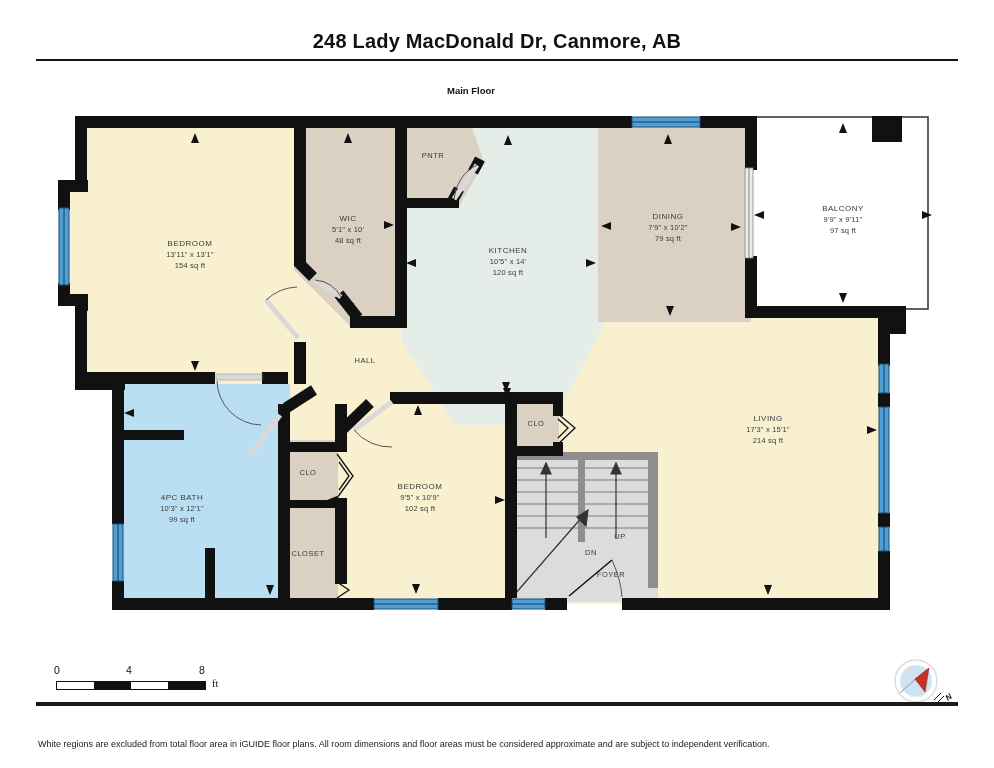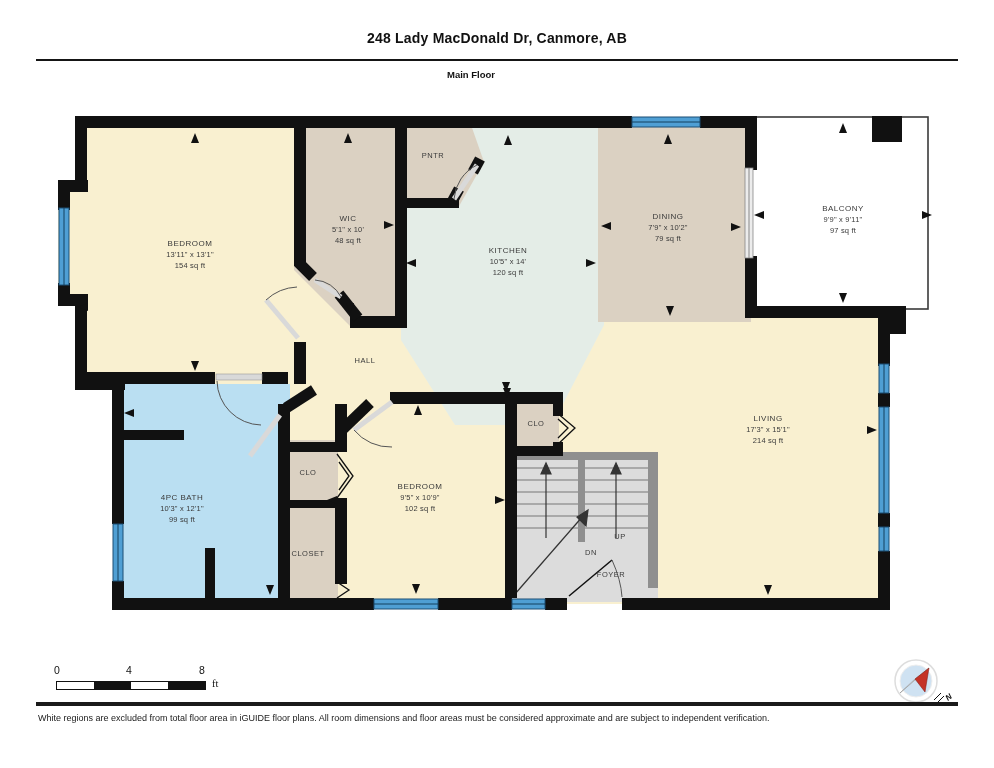--- a/index.html
+++ b/index.html
@@ -1,39 +1,39 @@
 <!DOCTYPE html>
 <html><head>
 <meta charset="utf-8">
 <style>
   html,body{margin:0;padding:0;background:#fff;}
   .page{position:relative;width:994px;height:768px;background:#fff;overflow:hidden;
         font-family:"Liberation Sans",sans-serif;color:#111;}
   .title{position:absolute;top:30px;left:0;right:0;text-align:center;
-         font-size:14px;font-weight:bold;letter-spacing:.2px;}
+         font-size:20px;font-weight:bold;letter-spacing:.2px;}
   .rule-thin{position:absolute;top:59px;left:36px;width:922px;height:2px;background:#151515;}
   .subtitle{position:absolute;top:69px;left:447px;display:flex;gap:10px;font-size:9.5px;}
-  .subtitle .floor{font-weight:bold;white-space:nowrap;}
+  .subtitle .floor{font-weight:bold;white-space:nowrap;margin-top:16px;}
   .subtitle .areas div{line-height:1.75;white-space:nowrap;}
   svg.plan{position:absolute;left:0;top:0;width:994px;height:768px;}
   .room-name{font-size:8px;fill:#3a3a3a;letter-spacing:.5px;}
   .room-dims{font-size:7.5px;fill:#3a3a3a;letter-spacing:.2px;}
   .mini-label{font-size:7.5px;fill:#3a3a3a;letter-spacing:.5px;}
   .north-n{font-size:8px;font-style:italic;font-weight:bold;fill:#111;}
   
   .scalebar{position:absolute;left:56px;top:664px;width:170px;height:32px;font-size:10.5px;}
   .scalebar .num{position:absolute;top:0;}
   .scalebar .bar{position:absolute;top:17px;left:0;width:148px;height:7px;
                  border:1px solid #111;display:flex;}
   .scalebar .bar i{flex:1 1 25%;}
   .seg-w{background:#fff;}.seg-b{background:#111;}
   .scalebar .unit{position:absolute;left:156px;top:14px;font-family:Liberation Serif, serif;}
   .prepared{position:absolute;top:676px;left:0;right:0;text-align:center;font-size:9.5px;color:#222;}
   .rule-thick{position:absolute;top:702px;left:36px;width:922px;height:4px;background:#1a1a1a;}
-  .disclaimer{position:absolute;top:713px;left:38px;right:30px;font-size:9px;color:#1a1a1a;}
+  .disclaimer{position:absolute;top:739px;left:38px;right:30px;font-size:9px;color:#1a1a1a;}
 </style>
 </head>
 <body>
 
 <div class="page">
 
   <div class="title">248 Lady MacDonald Dr, Canmore, AB</div>
   <div class="rule-thin"></div>
   <div class="subtitle">
     <div class="floor">Main Floor</div>

